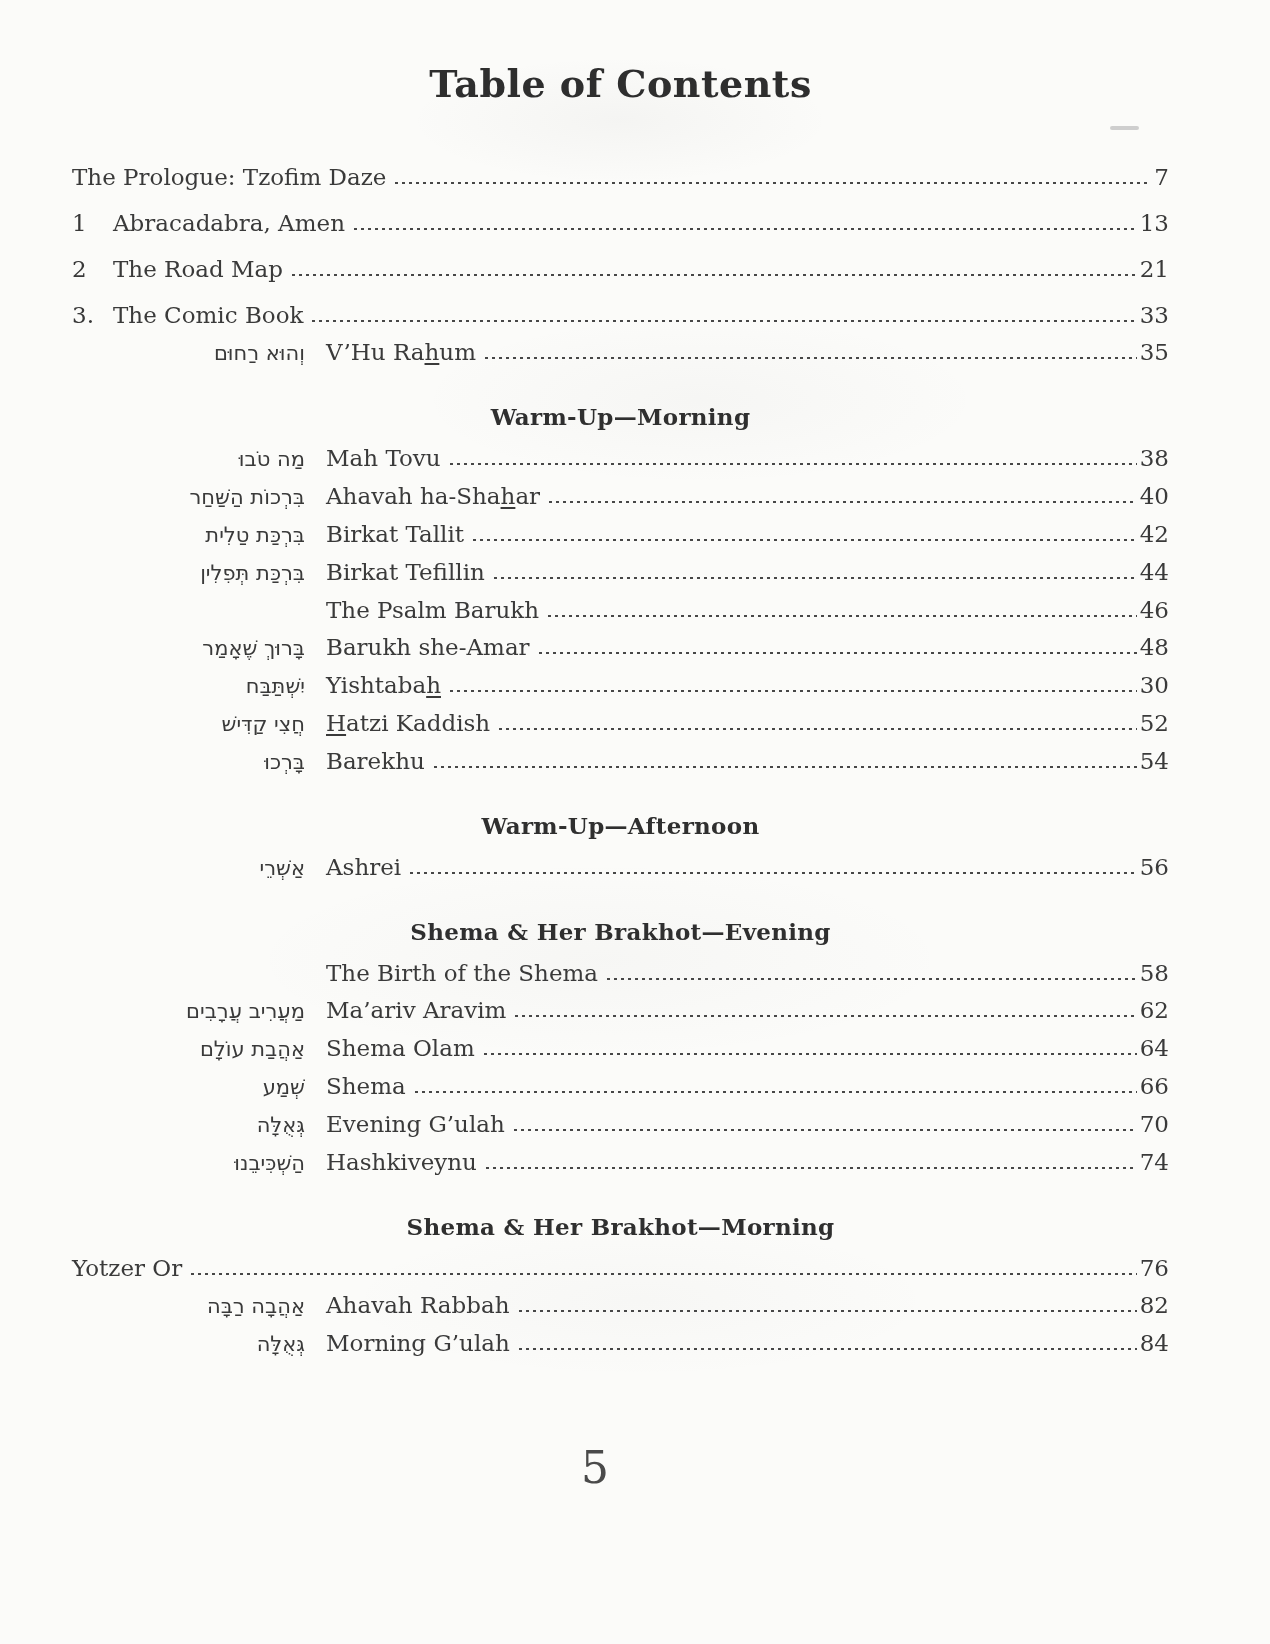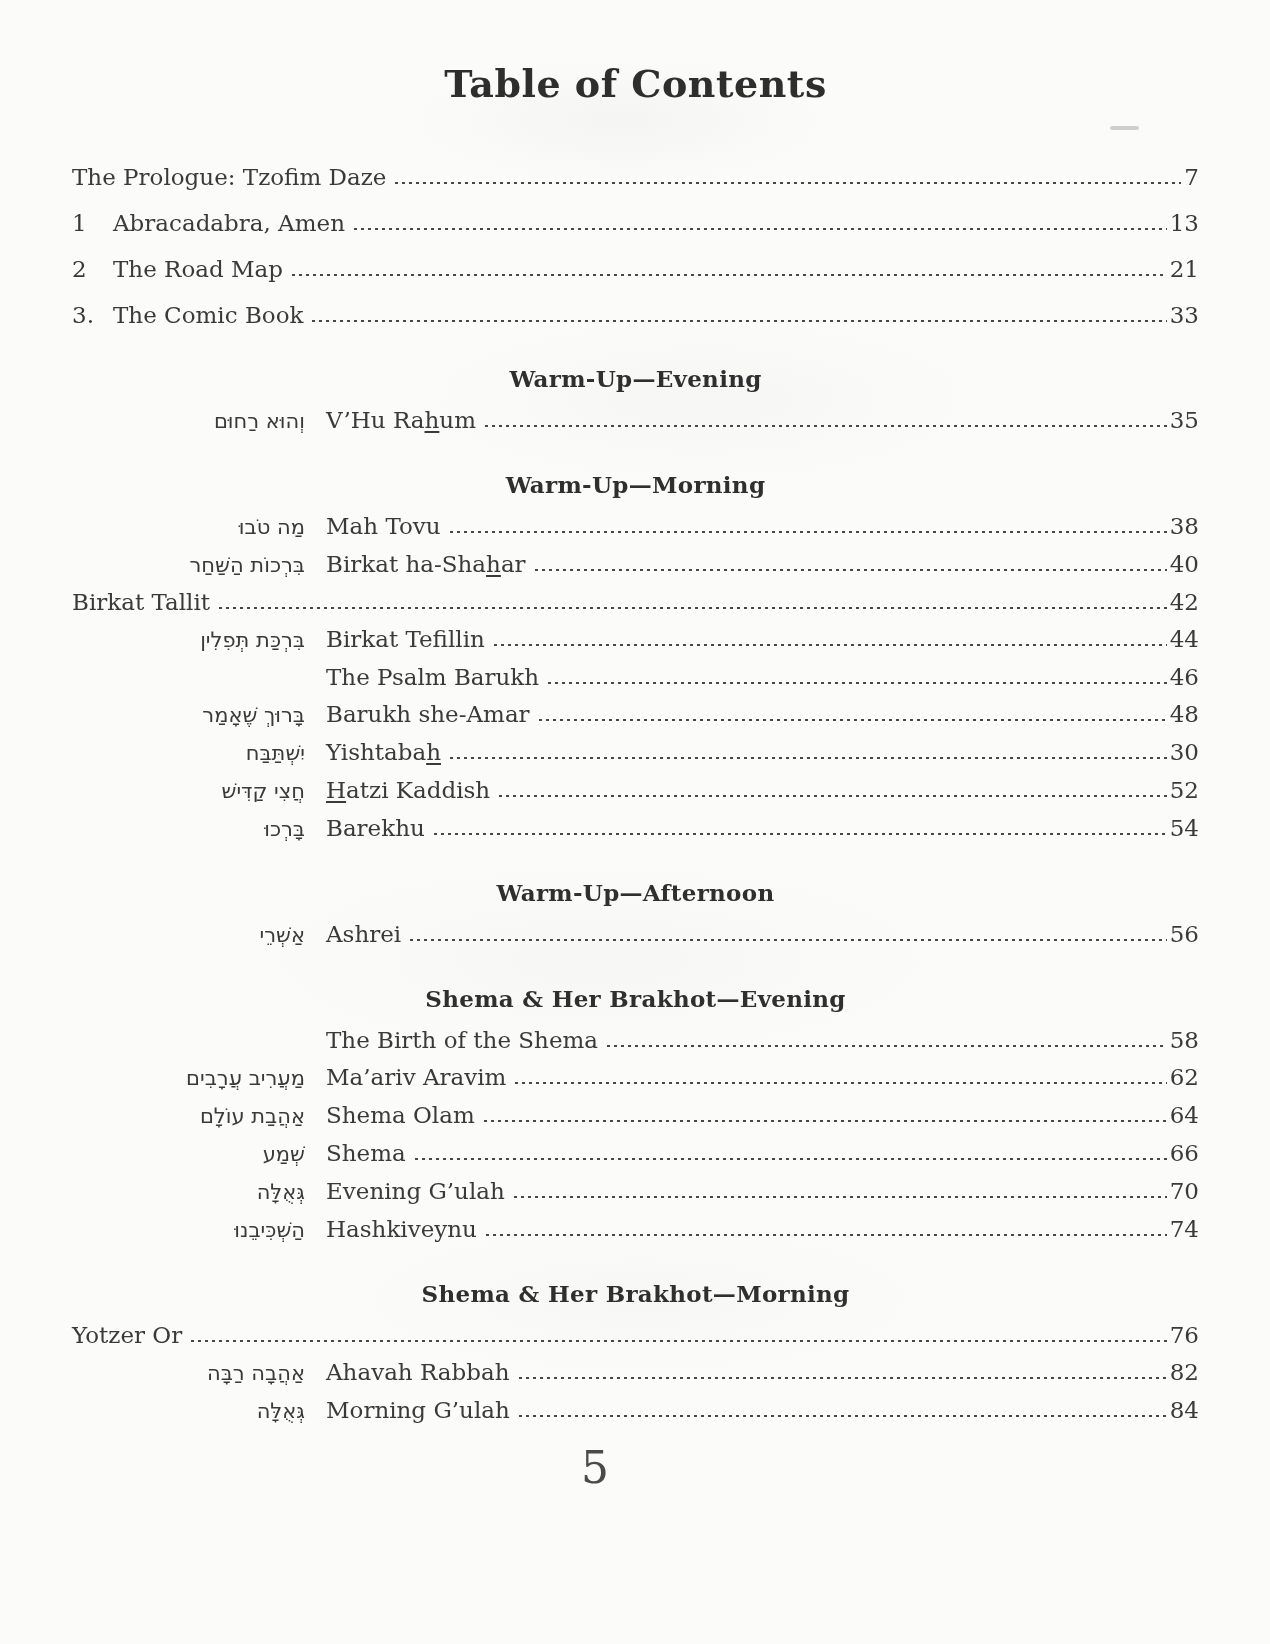--- a/index.html
+++ b/index.html
@@ -16,21 +16,21 @@
     background:
       radial-gradient(ellipse 300px 90px at 620px 120px, rgba(120,120,120,0.05), transparent 70%),
       radial-gradient(ellipse 400px 120px at 700px 400px, rgba(120,120,120,0.04), transparent 70%),
       radial-gradient(ellipse 500px 140px at 600px 960px, rgba(120,120,120,0.035), transparent 70%),
       radial-gradient(ellipse 420px 110px at 640px 1300px, rgba(120,120,120,0.03), transparent 70%);
   }
   .page{
     position:relative;
     box-sizing:border-box;
     width:1270px;height:1576px;
-    padding:62px 71px 0 72px;
+    padding:62px 101px 0 72px;
     border-radius:11px;
   }
   .title{
     font-size:38px;font-weight:bold;color:#2e2e2e;
     text-align:center;line-height:44px;margin:0 0 52px 0;
     letter-spacing:0.5px;
   }
   .row{
     display:flex;align-items:baseline;
     line-height:37px;font-size:23px;white-space:nowrap;
@@ -96,44 +96,44 @@
     </div>
     <div class="row frow">
       <span class="num">3.</span>
       <span class="etitle">The Comic Book</span>
       <span class="leader"></span>
       <span class="pnum">33</span>
     </div>
   </div>
 
   <div>
-    <div class="section-heading">Warm-Up—Evening</div>
     <div class="row">
       <span class="heb" dir="rtl">וְהוּא רַחוּם</span>
       <span class="etitle"><span>V’Hu Ra</span><span class="u">h</span><span>um</span></span>
       <span class="leader"></span>
       <span class="pnum">35</span>
     </div>
   </div>
 
   <div>
     <div class="section-heading">Warm-Up—Morning</div>
     <div class="row">
       <span class="heb" dir="rtl">מַה טֹבוּ</span>
       <span class="etitle"><span>Mah Tovu</span><span class="u"></span><span></span></span>
       <span class="leader"></span>
       <span class="pnum">38</span>
     </div>
     <div class="row">
       <span class="heb" dir="rtl">בִּרְכוֹת הַשַּׁחַר</span>
-      <span class="etitle"><span>Birkat ha-Sha</span><span class="u">h</span><span>ar</span></span>
+      <span class="etitle"><span>Ahavah ha-Sha</span><span class="u">h</span><span>ar</span></span>
       <span class="leader"></span>
       <span class="pnum">40</span>
     </div>
     <div class="row">
+      <span class="heb" dir="rtl">בִּרְכַּת טַלִית</span>
       <span class="etitle"><span>Birkat Tallit</span><span class="u"></span><span></span></span>
       <span class="leader"></span>
       <span class="pnum">42</span>
     </div>
     <div class="row">
       <span class="heb" dir="rtl">בִּרְכַּת תְּפִלִין</span>
       <span class="etitle"><span>Birkat Tefillin</span><span class="u"></span><span></span></span>
       <span class="leader"></span>
       <span class="pnum">44</span>
     </div>

